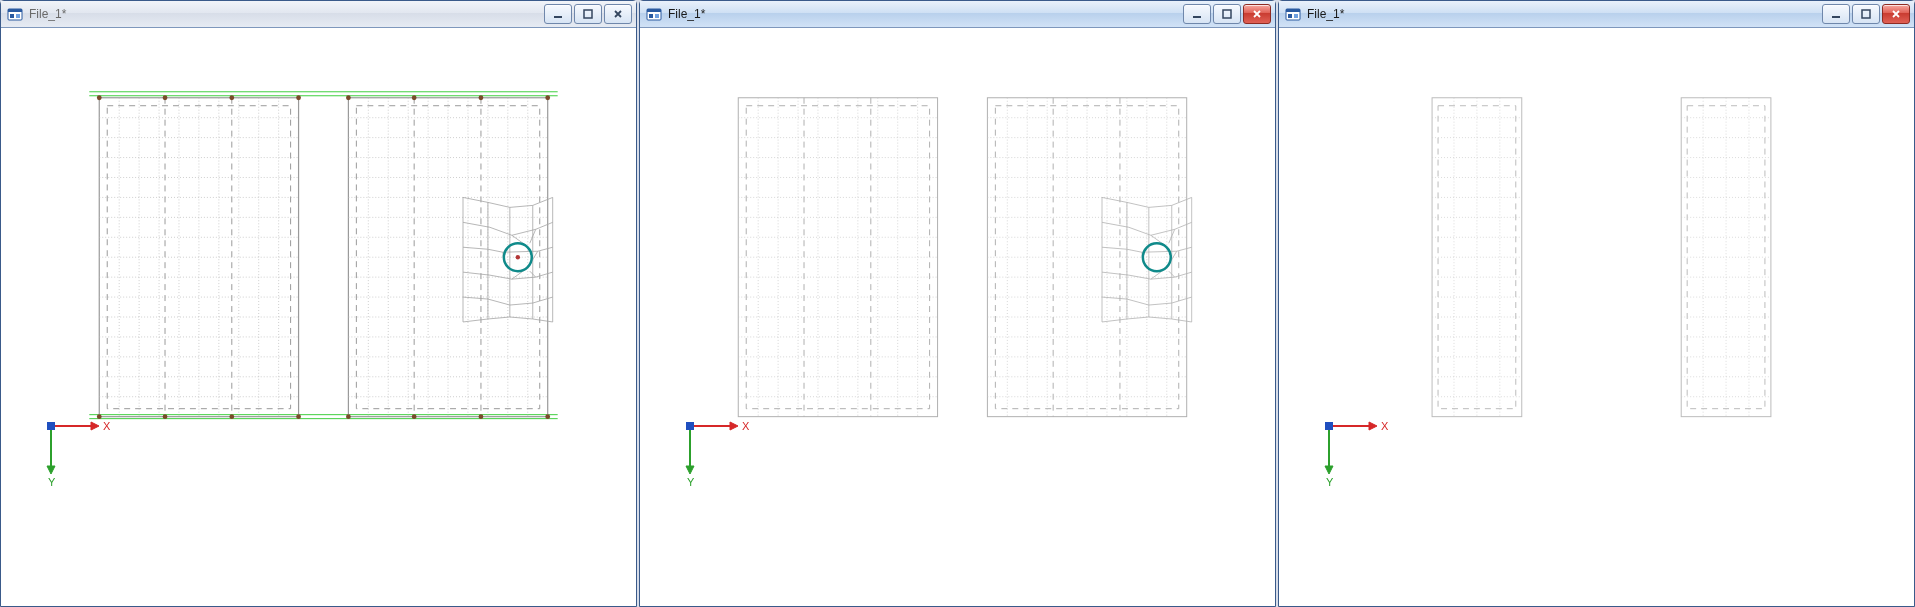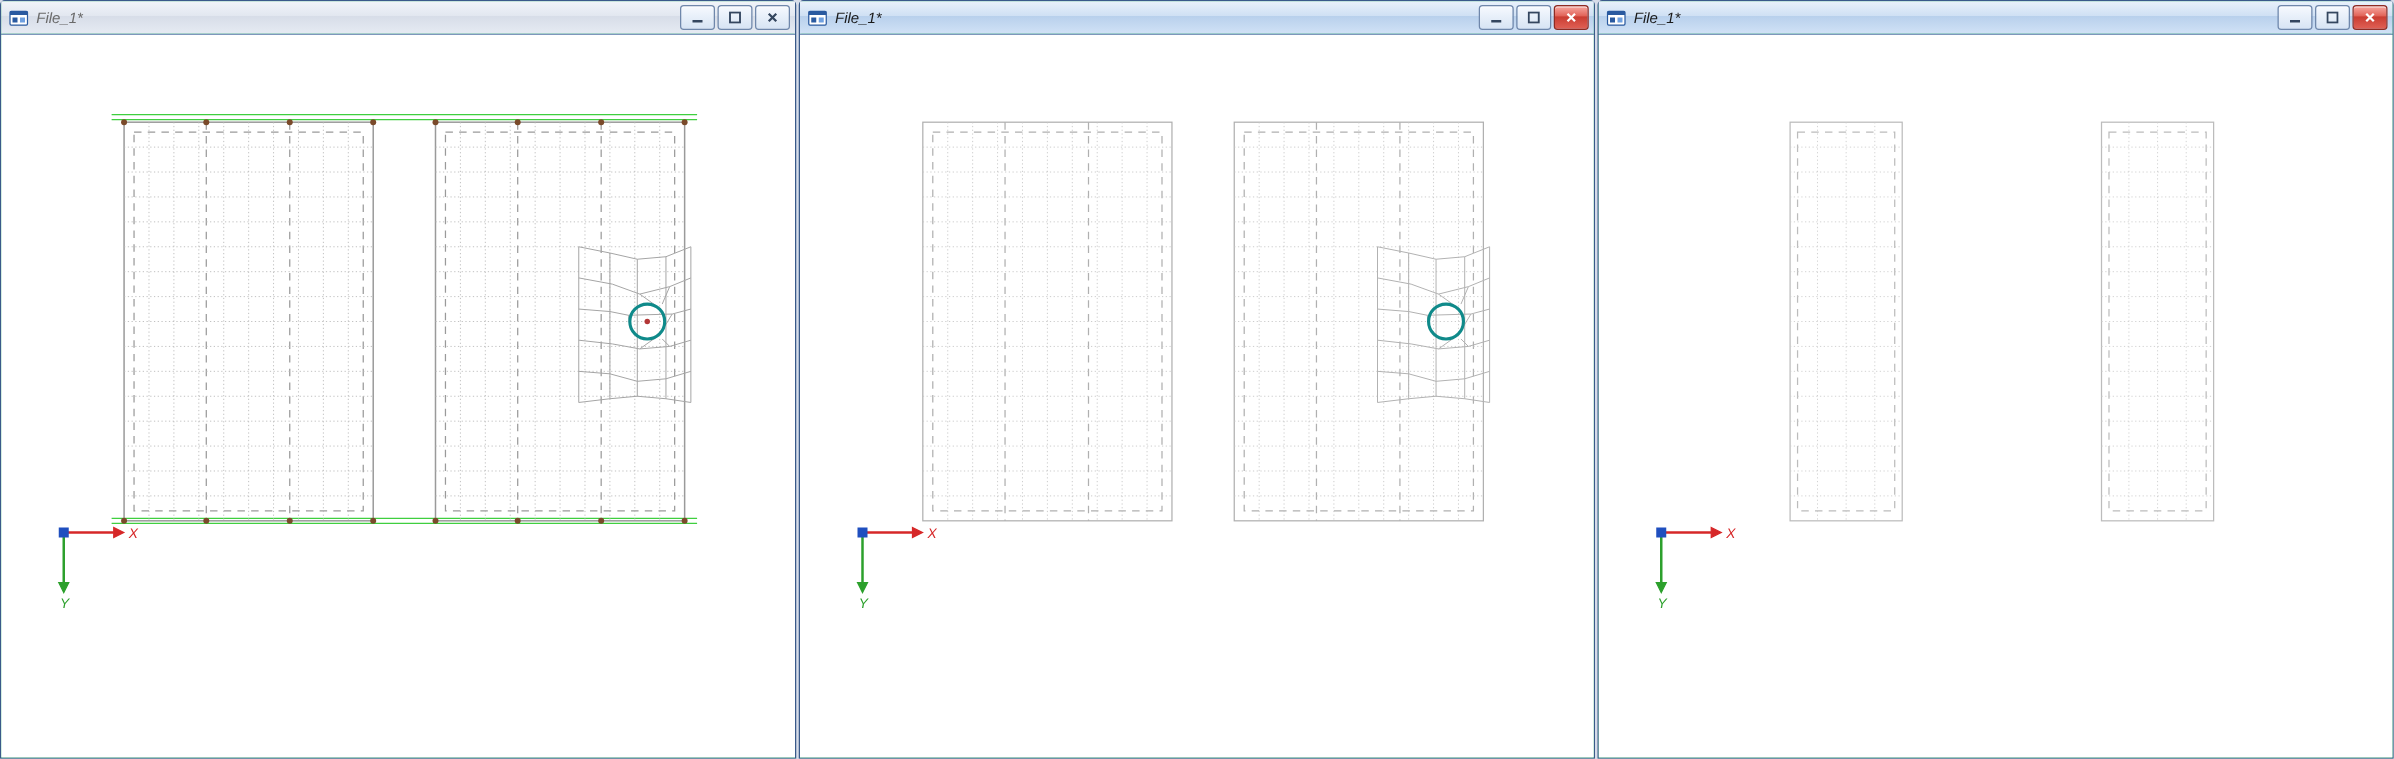--- a/index.html
+++ b/index.html
@@ -15,26 +15,25 @@
   .mdi-area {
     display: flex;
     width: 100%;
     height: 100%;
   }
   .child-window {
     position: relative;
     flex: 1 1 0;
     border: 1px solid #3a5a8a;
     border-radius: 4px 4px 0 0;
-    background: #22c55e;
+    background: #fdba74;
     display: flex;
     flex-direction: column;
     box-shadow: inset 0 0 0 1px rgba(255,255,255,0.4);
     min-width: 0;
-    font-style: italic;
   }
   .child-window + .child-window { margin-left: 2px; }
 
   .titlebar {
     height: 26px;
     background: linear-gradient(to bottom, #e9f1fb 0%, #cfe0f4 45%, #b8d0ec 46%, #d1e2f6 100%);
     border-bottom: 1px solid #7e97bc;
     display: flex;
     align-items: center;
     padding: 0 4px 0 6px;

